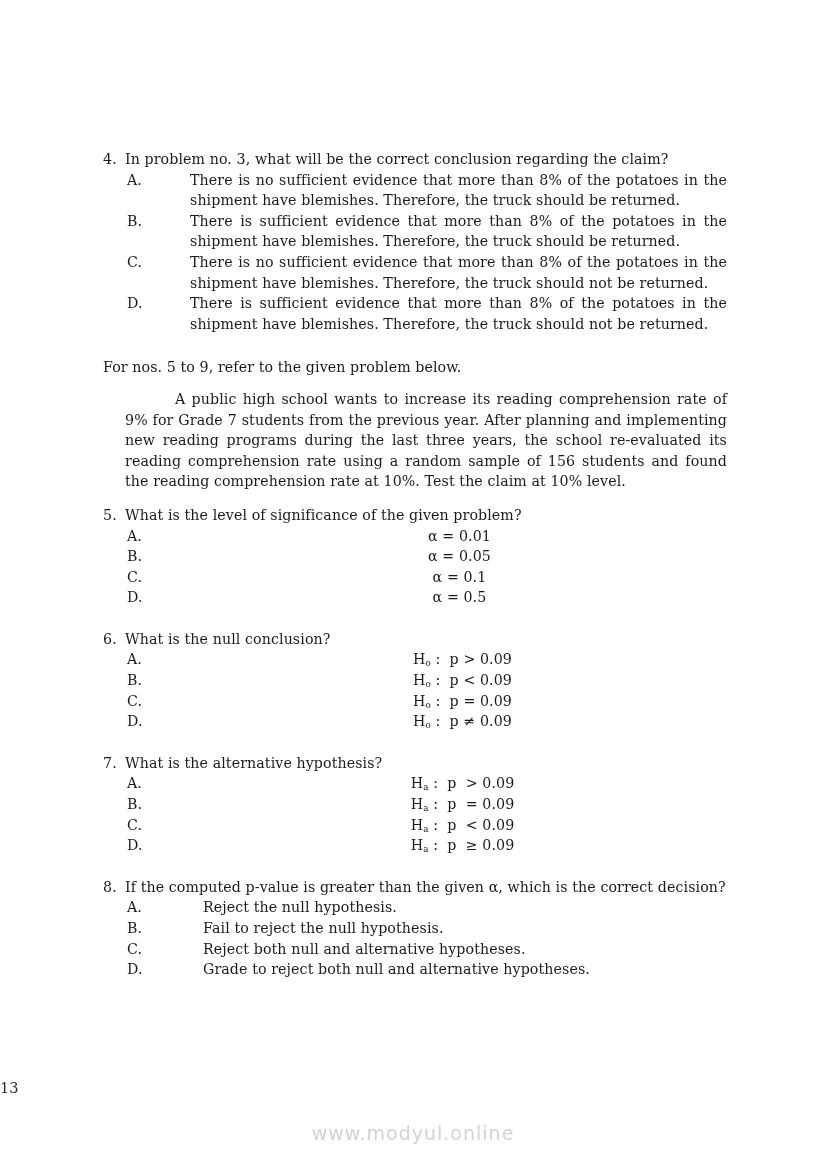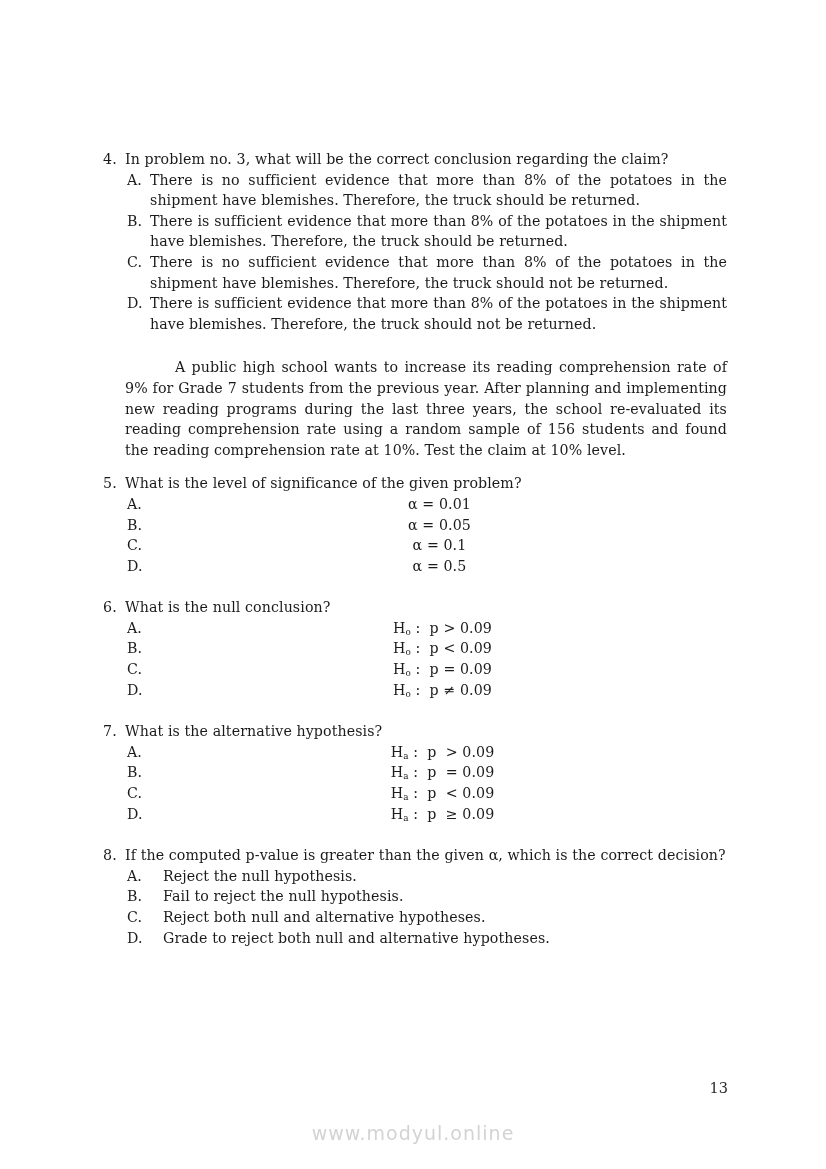--- a/index.html
+++ b/index.html
@@ -36,20 +36,21 @@
   }
   .options { margin-left: 24px; }
   .opt { display: flex; }
   .opt-label { flex: 0 0 23px; }
   .opt-label.w25 { flex-basis: 25px; }
   .opt-label.w31 { flex-basis: 31px; }
   .opt-label.w36 { flex-basis: 36px; }
   .opt-text {
     flex: 1;
     text-align: justify;
+    margin-left: 40px;
   }
   .opt-text.math { white-space: pre-wrap; text-align: center; }
   .opt-text.math sub {
     font-size: 0.62em;
     line-height: 0;
     vertical-align: -0.28em;
   }
   .referral {
     margin: 0 0 11px 0;
   }
@@ -57,21 +58,21 @@
     margin: 0 9px 13px 22px;
     width: 602px;
     text-align: justify;
     text-indent: 50px;
   }
   .page-number {
     position: absolute;
     top: 1080px;
     left: 0;
     width: 728px;
-    text-align: right;
+    text-align: left;
     font-size: 14.5px;
     color: #2a2a2a;
     font-family: "DejaVu Serif", "Liberation Serif", serif;
   }
   .watermark {
     position: absolute;
     top: 1122px;
     left: 0;
     width: 826px;
     text-align: center;
@@ -104,20 +105,21 @@
         <span class="opt-label">C.</span>
         <div class="opt-text">There is no sufficient evidence that more than 8% of the potatoes in the shipment have blemishes. Therefore, the truck should not be returned.</div>
       </div>
       <div class="opt">
         <span class="opt-label">D.</span>
         <div class="opt-text">There is sufficient evidence that more than 8% of the potatoes in the shipment have blemishes. Therefore, the truck should not be returned.</div>
       </div>
     </div>
   </section>
 
+  <p class="referral">For nos. 5 to 9, refer to the given problem below.</p>
 
   <p class="problem">A public high school wants to increase its reading comprehension rate of 9% for Grade 7 students from the previous year.  After planning and implementing new reading programs during the last three years, the school re-evaluated its reading comprehension rate using a random sample of 156 students and found the reading comprehension rate at 10%. Test the claim at 10% level.</p>
 
   <section class="q-block">
     <div class="q-line">
       <span class="q-num">5.</span>
       <div class="q-text">What is the level of significance of the given problem?</div>
     </div>
     <div class="options">
       <div class="opt">

